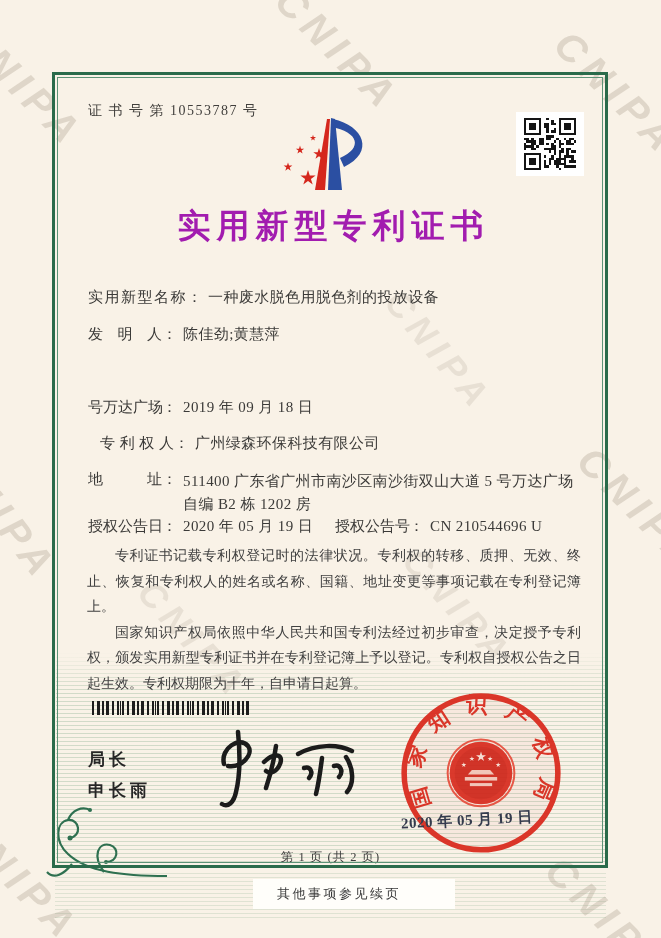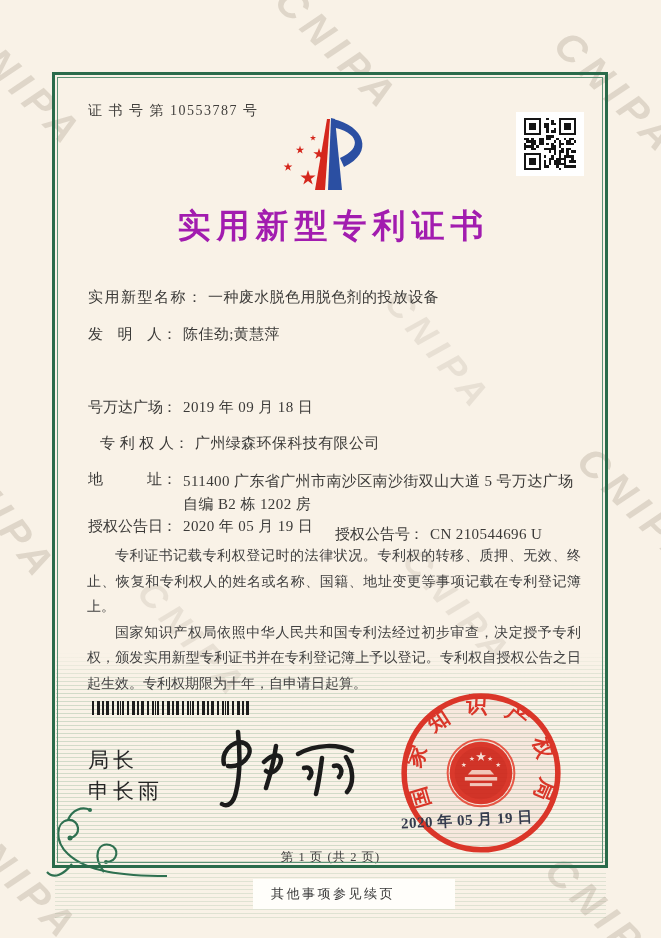--- a/index.html
+++ b/index.html
@@ -28,41 +28,41 @@
       display:flex;align-items:center;justify-content:center;}
   .title{position:absolute;left:0;right:0;top:204px;z-index:3;text-align:center;
          font-size:33px;font-weight:bold;letter-spacing:6px;text-indent:6px;color:#a21caf;}
   
   .row{position:absolute;left:88px;z-index:3;font-size:15px;white-space:nowrap;color:#3b3a38;}
   .flabel{display:inline-block;width:74px;text-align:justify;text-align-last:justify;vertical-align:top;}
   .flabel.wide{width:auto;letter-spacing:1.5px;}
   .colon{display:inline-block;margin-right:6px;}
   .fvalue{letter-spacing:0.4px;}
   .addr-val{display:inline-block;white-space:normal;width:402px;vertical-align:top;line-height:23px;}
-  .grant2{position:absolute;left:247px;top:8px;}
+  .grant2{position:absolute;left:247px;top:0;}
   
   .legal{position:absolute;left:87px;top:543px;width:494px;z-index:3;font-size:14px;
          line-height:25.5px;text-align:justify;color:#414141;}
   .legal p{margin:0;text-indent:2em;}
   
   .barcode{position:absolute;left:92px;top:701px;width:158px;height:14px;z-index:3;
            background-image:repeating-linear-gradient(90deg,#1d1d1d 0 2px,transparent 2px 5px),
                             repeating-linear-gradient(90deg,#1d1d1d 0 1px,transparent 1px 7px);}
   .director{position:absolute;left:88px;top:744px;z-index:3;font-family:"Liberation Sans",sans-serif;
-            font-size:21px;letter-spacing:4px;color:#262626;line-height:31px;}
+            font-size:17px;letter-spacing:4px;color:#262626;line-height:31px;font-weight:bold;}
   .sig{position:absolute;left:198px;top:724px;z-index:3;}
   .seal{position:absolute;left:391px;top:688px;z-index:3;opacity:0.95;}
   .seal-date{position:absolute;left:401px;top:811px;z-index:4;font-size:15px;font-weight:bold;
              color:#343b4d;letter-spacing:0.5px;transform:rotate(-3deg);}
   .flourish{position:absolute;left:42px;top:792px;z-index:3;}
   .page-num{position:absolute;left:0;right:0;top:849px;z-index:3;text-align:center;
             font-size:12.5px;letter-spacing:1px;color:#3c3c3c;}
   .cont{position:absolute;left:253px;top:879px;width:202px;height:30px;z-index:3;background:#fffefa;
         font-size:13px;letter-spacing:2.5px;color:#3a3a3a;display:flex;align-items:center;
-        padding-left:18px;box-sizing:border-box;}
+        padding-left:24px;box-sizing:border-box;}
 </style>
 </head>
 <body>
 
 <div class="page">
 
   <span class="wm" style="left:-18px;top:14px;transform:rotate(45deg);">CNIPA</span>
   <span class="wm" style="left:298px;top:-22px;transform:rotate(45deg);">CNIPA</span>
   <span class="wm" style="left:577px;top:22px;transform:rotate(45deg);">CNIPA</span>
   <span class="wm" style="left:-30px;top:438px;transform:rotate(52deg);">CNIPA</span>

